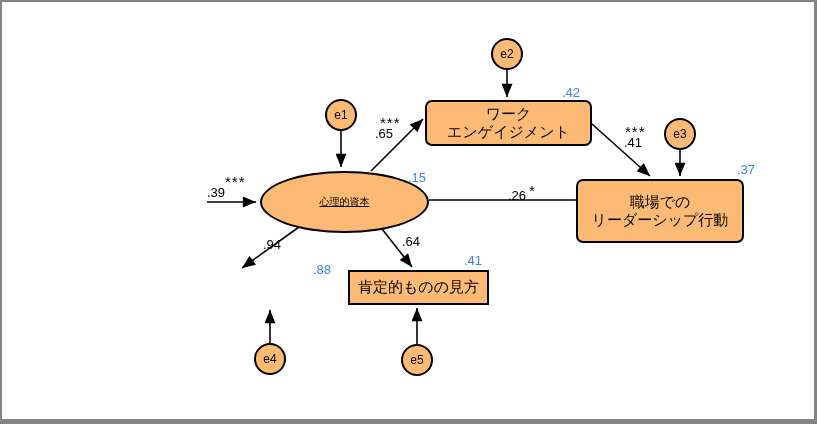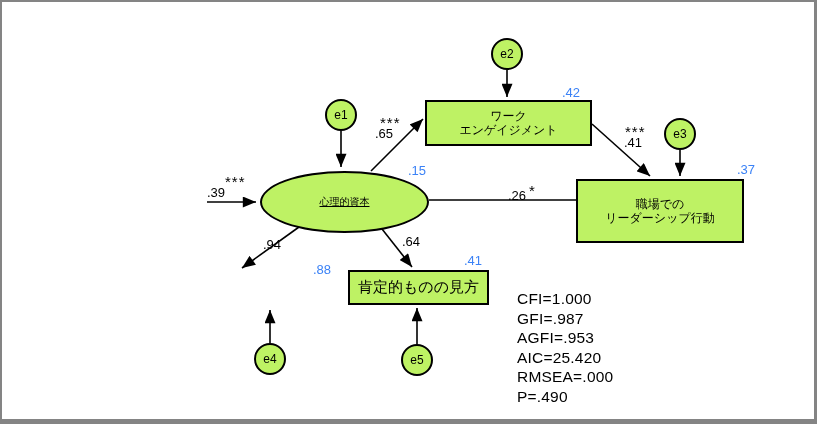--- a/index.html
+++ b/index.html
@@ -20,31 +20,31 @@
     overflow: hidden;
   }
   .arrows {
     position: absolute;
     left: 0; top: 0;
     width: 812px; height: 417px;
   }
   .node {
     position: absolute;
     box-sizing: border-box;
-    background: #bef264;
+    background: #fdba74;
     border: 2px solid #000000;
     display: flex;
     flex-direction: column;
     align-items: center;
     justify-content: center;
     text-align: center;
     color: #000000;
   }
   .rect { font-size: 15px; }
-  .rect2 { font-size: 12px; line-height: 1.18; }
+  .rect2 { font-size: 15px; line-height: 1.18; border-radius: 7px; }
   .ellipse {
     border-radius: 50%;
     font-size: 10px;
     text-decoration: underline;
   }
   .ecircle {
     border-radius: 50%;
     border-width: 2px;
     font-size: 12px;
     width: 32px;
@@ -167,28 +167,20 @@
   </div>
 
   <div class="coef" style="left:261px;top:237px">
     <span class="num">.94</span>
   </div>
 
   <div class="coef" style="left:400px;top:234px">
     <span class="num">.64</span>
   </div>
 
-  <div class="variance" style="left:406px;top:161px">.15</div>
+  <div class="variance" style="left:406px;top:168px">.15</div>
   <div class="variance" style="left:560px;top:83px">.42</div>
   <div class="variance" style="left:735px;top:160px">.37</div>
   <div class="variance" style="left:311px;top:260px">.88</div>
   <div class="variance" style="left:462px;top:251px">.41</div>
 
-  <div class="fitstats">
-    <div>CFI=1.000</div>
-    <div>GFI=.987</div>
-    <div>AGFI=.953</div>
-    <div>AIC=25.420</div>
-    <div>RMSEA=.000</div>
-    <div>P=.490</div>
-  </div>
 
 </div>
 
 </body></html>

